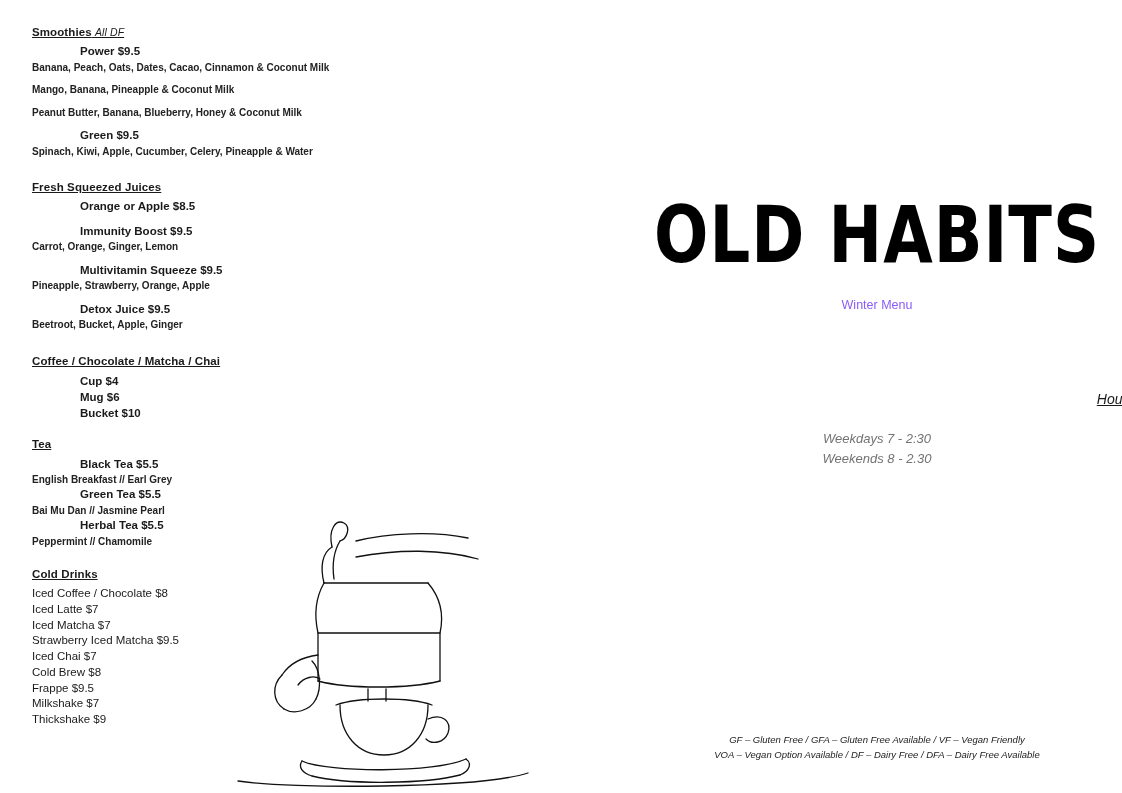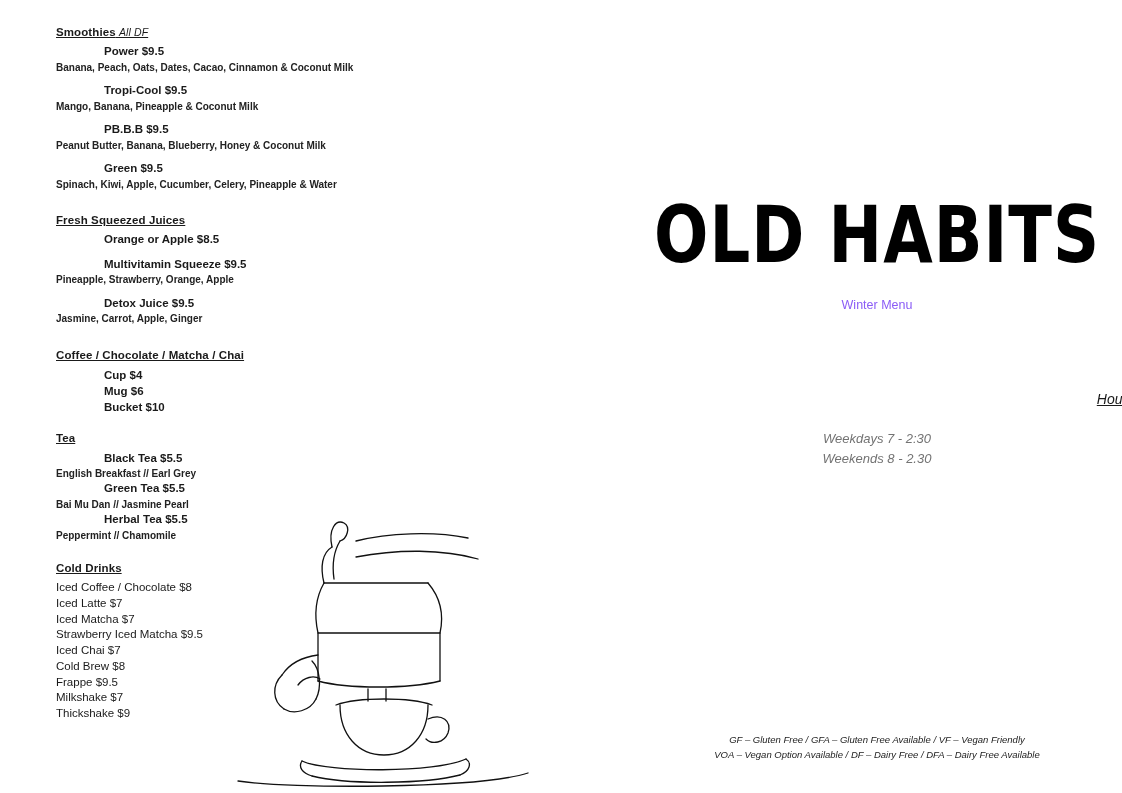--- a/index.html
+++ b/index.html
@@ -11,21 +11,21 @@
     width: 1122px; height: 793px;
     position: relative;
     font-family: "Liberation Sans", sans-serif;
     color: #1a1a1a;
     overflow: hidden;
   }
 
   
   .left-col {
     position: absolute;
-    left: 56px;
+    left: 32px;
     top: 26px;
     width: 400px;
   }
 
   .section { margin-bottom: 2px; }
 
   .section-title {
     font-size: 11.5px;
     font-weight: bold;
     text-decoration: underline;
@@ -155,48 +155,50 @@
     <p class="section-title">
       <span>Smoothies</span>
       <span class="suffix">All DF</span>
     </p>
 
     <div class="item">
       <p class="item-name">Power $9.5</p>
       <p class="item-desc">Banana, Peach, Oats, Dates, Cacao, Cinnamon &amp; Coconut Milk</p>
     </div>
     <div class="item">
-      <p class="item-name">Tropi-Cool $9.5</p>
       <p class="item-desc">Mango, Banana, Pineapple &amp; Coconut Milk</p>
     </div>
     <div class="item">
-      <p class="item-name">PB.B.B $9.5</p>
       <p class="item-desc">Peanut Butter, Banana, Blueberry, Honey &amp; Coconut Milk</p>
     </div>
     <div class="item">
       <p class="item-name">Green $9.5</p>
       <p class="item-desc">Spinach, Kiwi, Apple, Cucumber, Celery, Pineapple &amp; Water</p>
     </div>
   </div>
 
   <div class="gap-m"></div>
 
   <div class="section">
     <p class="section-title">Fresh Squeezed Juices</p>
 
     <div class="item">
       <p class="item-name">Orange or Apple $8.5</p>
     </div>
     <div class="item">
+      <p class="item-name">Immunity Boost $9.5</p>
+      <p class="item-desc">Carrot, Orange, Ginger, Lemon</p>
+    </div>
+    <div class="item">
       <p class="item-name">Multivitamin Squeeze $9.5</p>
       <p class="item-desc">Pineapple, Strawberry, Orange, Apple</p>
     </div>
     <div class="item">
       <p class="item-name">Detox Juice $9.5</p>
-      <p class="item-desc">Jasmine, Carrot, Apple, Ginger</p>
+      <p class="item-desc">Beetroot, Bucket, Apple, Ginger</p>
     </div>
   </div>
 
   <div class="gap-m"></div>
 
   <div class="section">
     <p class="section-title">Coffee / Chocolate / Matcha / Chai</p>
     <div class="item tight">
       <p class="item-name">Cup $4</p>
     </div>

